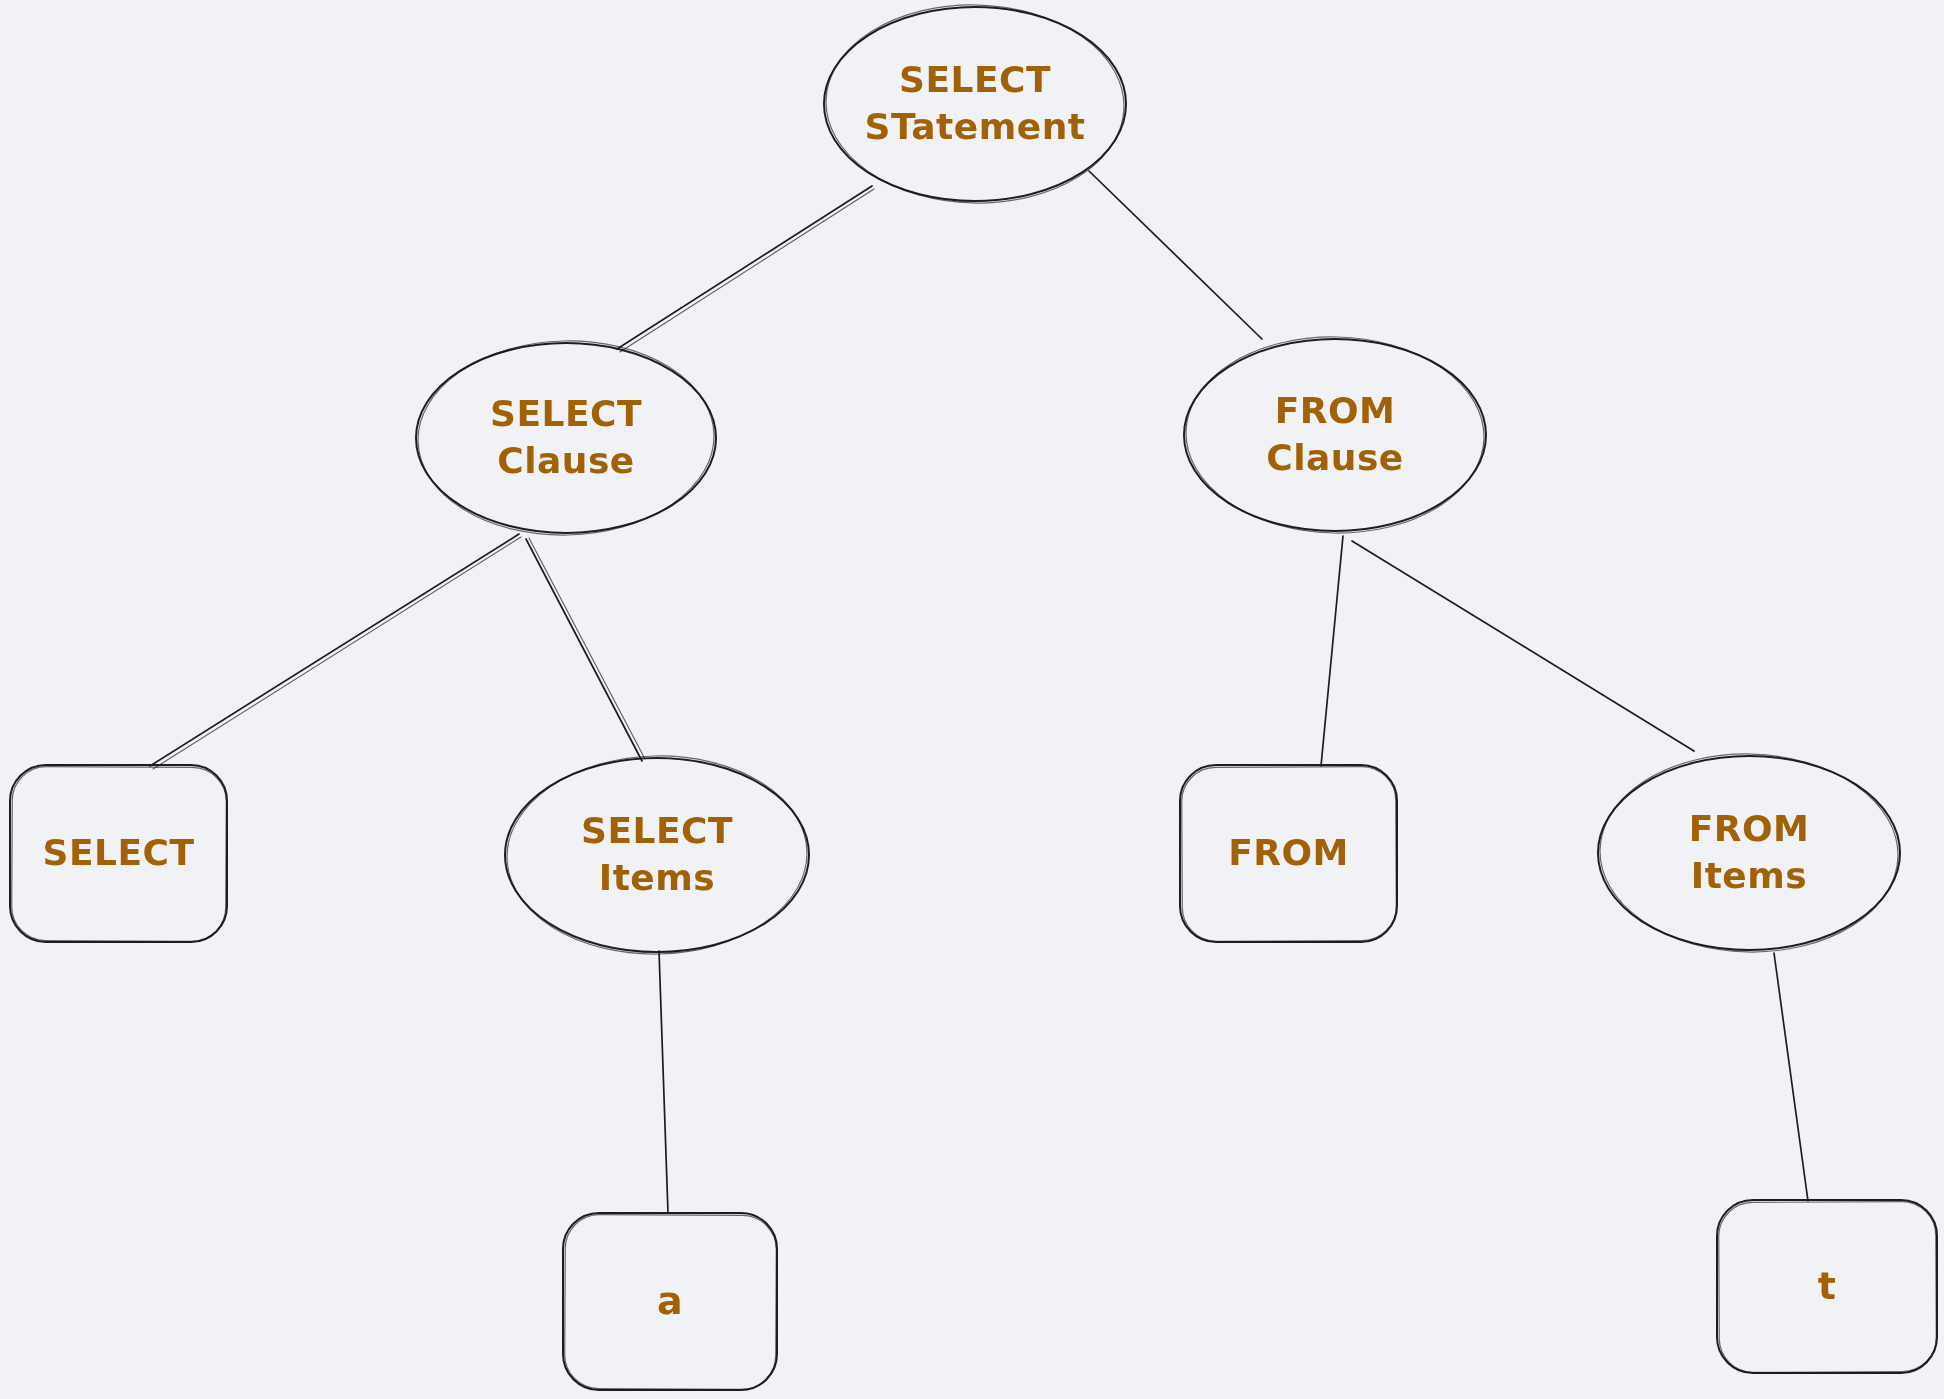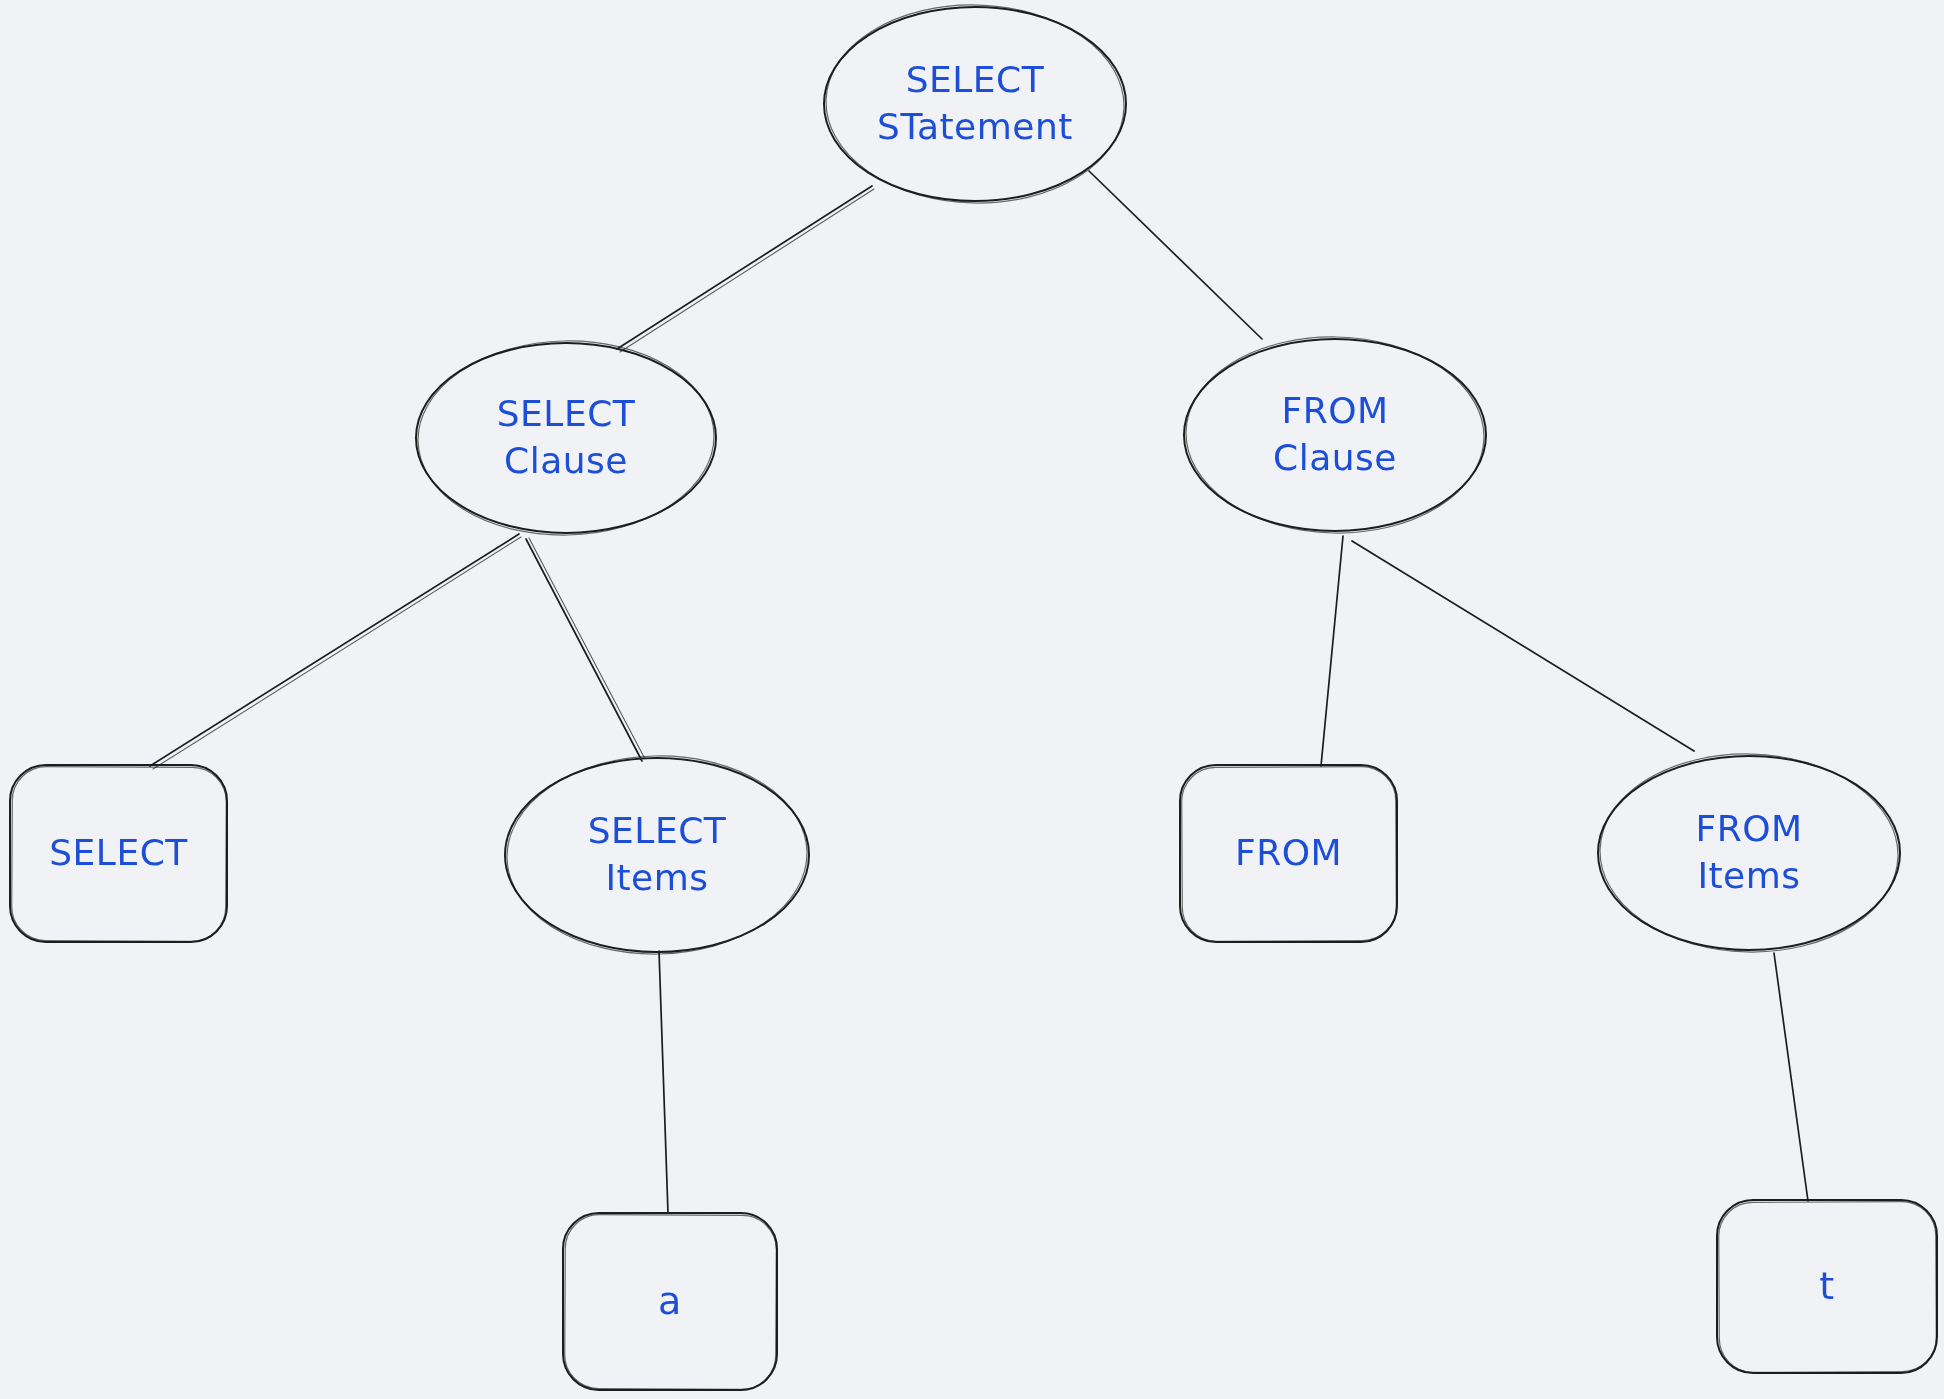--- a/index.html
+++ b/index.html
@@ -20,25 +20,25 @@
   }
   .stroke-main { stroke: #1d1d1d; stroke-width: 2; fill: none; }
   .stroke-ghost { stroke: #1d1d1d; stroke-width: 1.2; fill: none; opacity: 0.65; }
   .edge-main { stroke: #1d1d1d; stroke-width: 1.7; fill: none; stroke-linecap: round; }
   .edge-ghost { stroke: #1d1d1d; stroke-width: 1.1; fill: none; opacity: 0.7; stroke-linecap: round; }
   .node-label {
     position: absolute;
     display: flex; align-items: center; justify-content: center;
     text-align: center;
     white-space: pre-line;
-    font-weight: 400;
+    font-weight: 700;
     font-size: 36px;
     line-height: 1.3;
     letter-spacing: 0.5px;
-    color: #1d4ed8;
+    color: #a16207;
     cursor: default;
     user-select: none;
   }
   
   #lbl-select-statement { left: 823px; top: 5px;    width: 304px; height: 198px; }
   #lbl-select-clause    { left: 416px; top: 343px;  width: 300px; height: 190px; }
   #lbl-from-clause      { left: 1184px; top: 339px; width: 302px; height: 192px; }
   #lbl-select-keyword   { left: 10px;  top: 765px;  width: 217px; height: 177px; }
   #lbl-select-items     { left: 505px; top: 758px;  width: 304px; height: 194px; }
   #lbl-from-keyword     { left: 1180px; top: 765px; width: 217px; height: 177px; }

